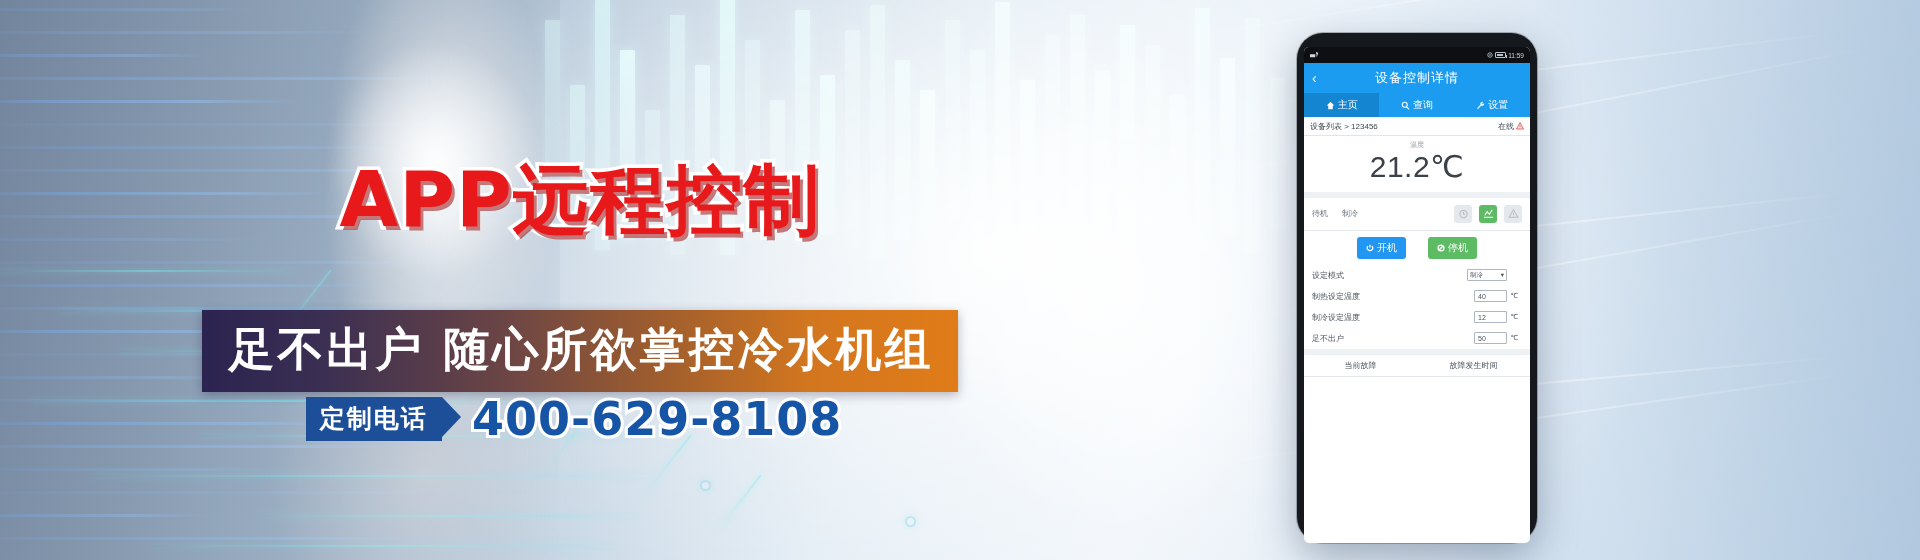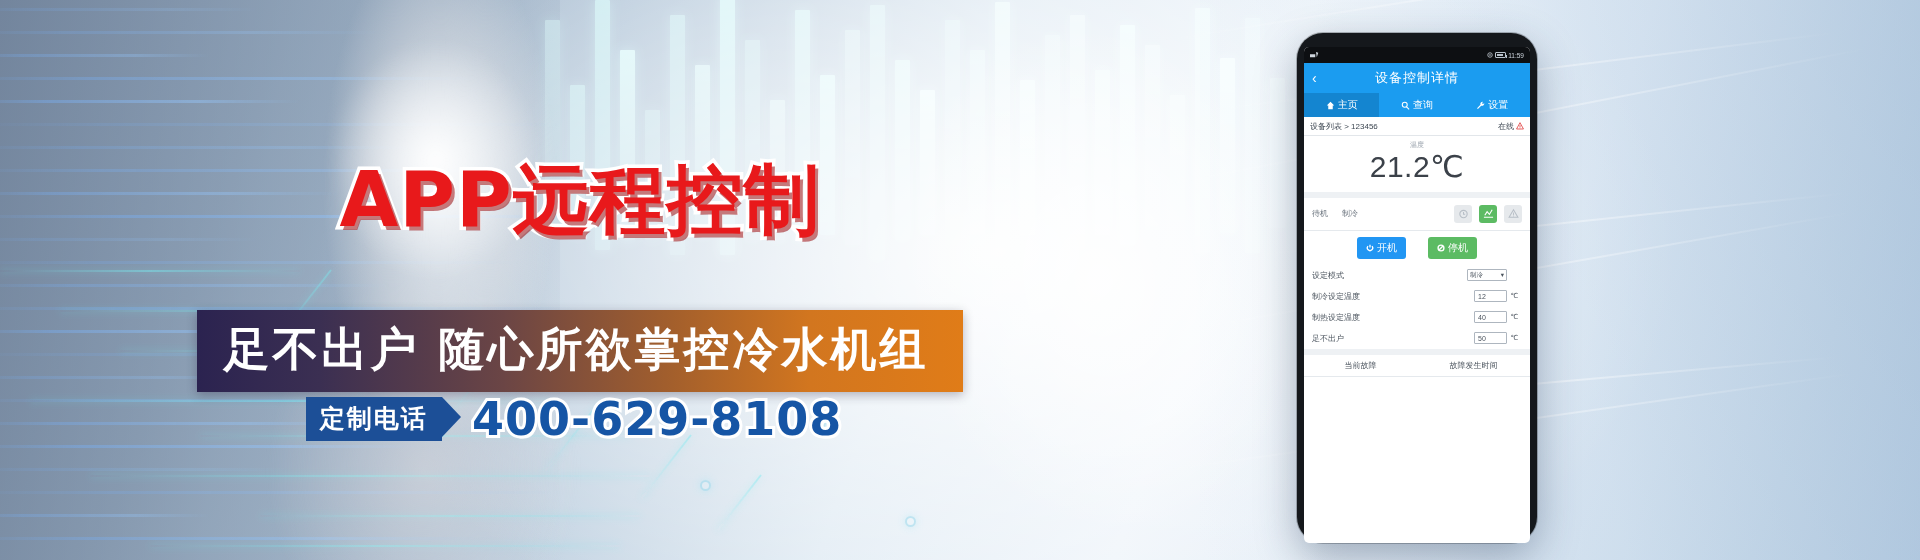--- a/index.html
+++ b/index.html
@@ -114,21 +114,21 @@
     font-size:27px; letter-spacing:2px;
     color:#2c4a7c;
     font-family:"DejaVu Sans","Liberation Sans",sans-serif;
     text-shadow:0 1px 2px rgba(255,255,255,.8);
     white-space:nowrap;
   }
 
   .ribbon-wrap { position:absolute; left:0; right:0; top:310px; text-align:center; }
   .ribbon {
     display:inline-block;
-    padding:9px 34px 11px 26px;
+    padding:9px 24px 11px 26px;
     background:linear-gradient(90deg,#2b2350 0%,#3b2f52 16%,#6b4545 40%,#a35f2c 62%,#d2761f 80%,#e07c18 100%);
     color:#ffffff;
     font-size:46px; font-weight:bold; letter-spacing:3px;
     font-family:"DejaVu Sans","Liberation Sans",sans-serif;
     white-space:nowrap;
     box-shadow:0 3px 10px rgba(40,30,60,.32);
   }
 
   .phoneline { position:absolute; left:0; right:12px; top:392px; text-align:center; white-space:nowrap; }
   .tag {
@@ -491,30 +491,30 @@
         <span>设定模式</span>
         <span class="spacer"></span>
         <span class="sel">
           <span>制冷</span>
           <span>▾</span>
         </span>
         <span class="unit"></span>
       </div>
 
       <div class="form-row">
+        <span>制热设定温度</span>
+        <span class="spacer"></span>
+        <span class="inp">40</span>
+        <span class="unit">℃</span>
+      </div>
+
+      <div class="form-row">
         <span>制冷设定温度</span>
         <span class="spacer"></span>
         <span class="inp">12</span>
-        <span class="unit">℃</span>
-      </div>
-
-      <div class="form-row">
-        <span>制热设定温度</span>
-        <span class="spacer"></span>
-        <span class="inp">40</span>
         <span class="unit">℃</span>
       </div>
 
       <div class="form-row">
         <span>足不出户</span>
         <span class="spacer"></span>
         <span class="inp">50</span>
         <span class="unit">℃</span>
       </div>
 

